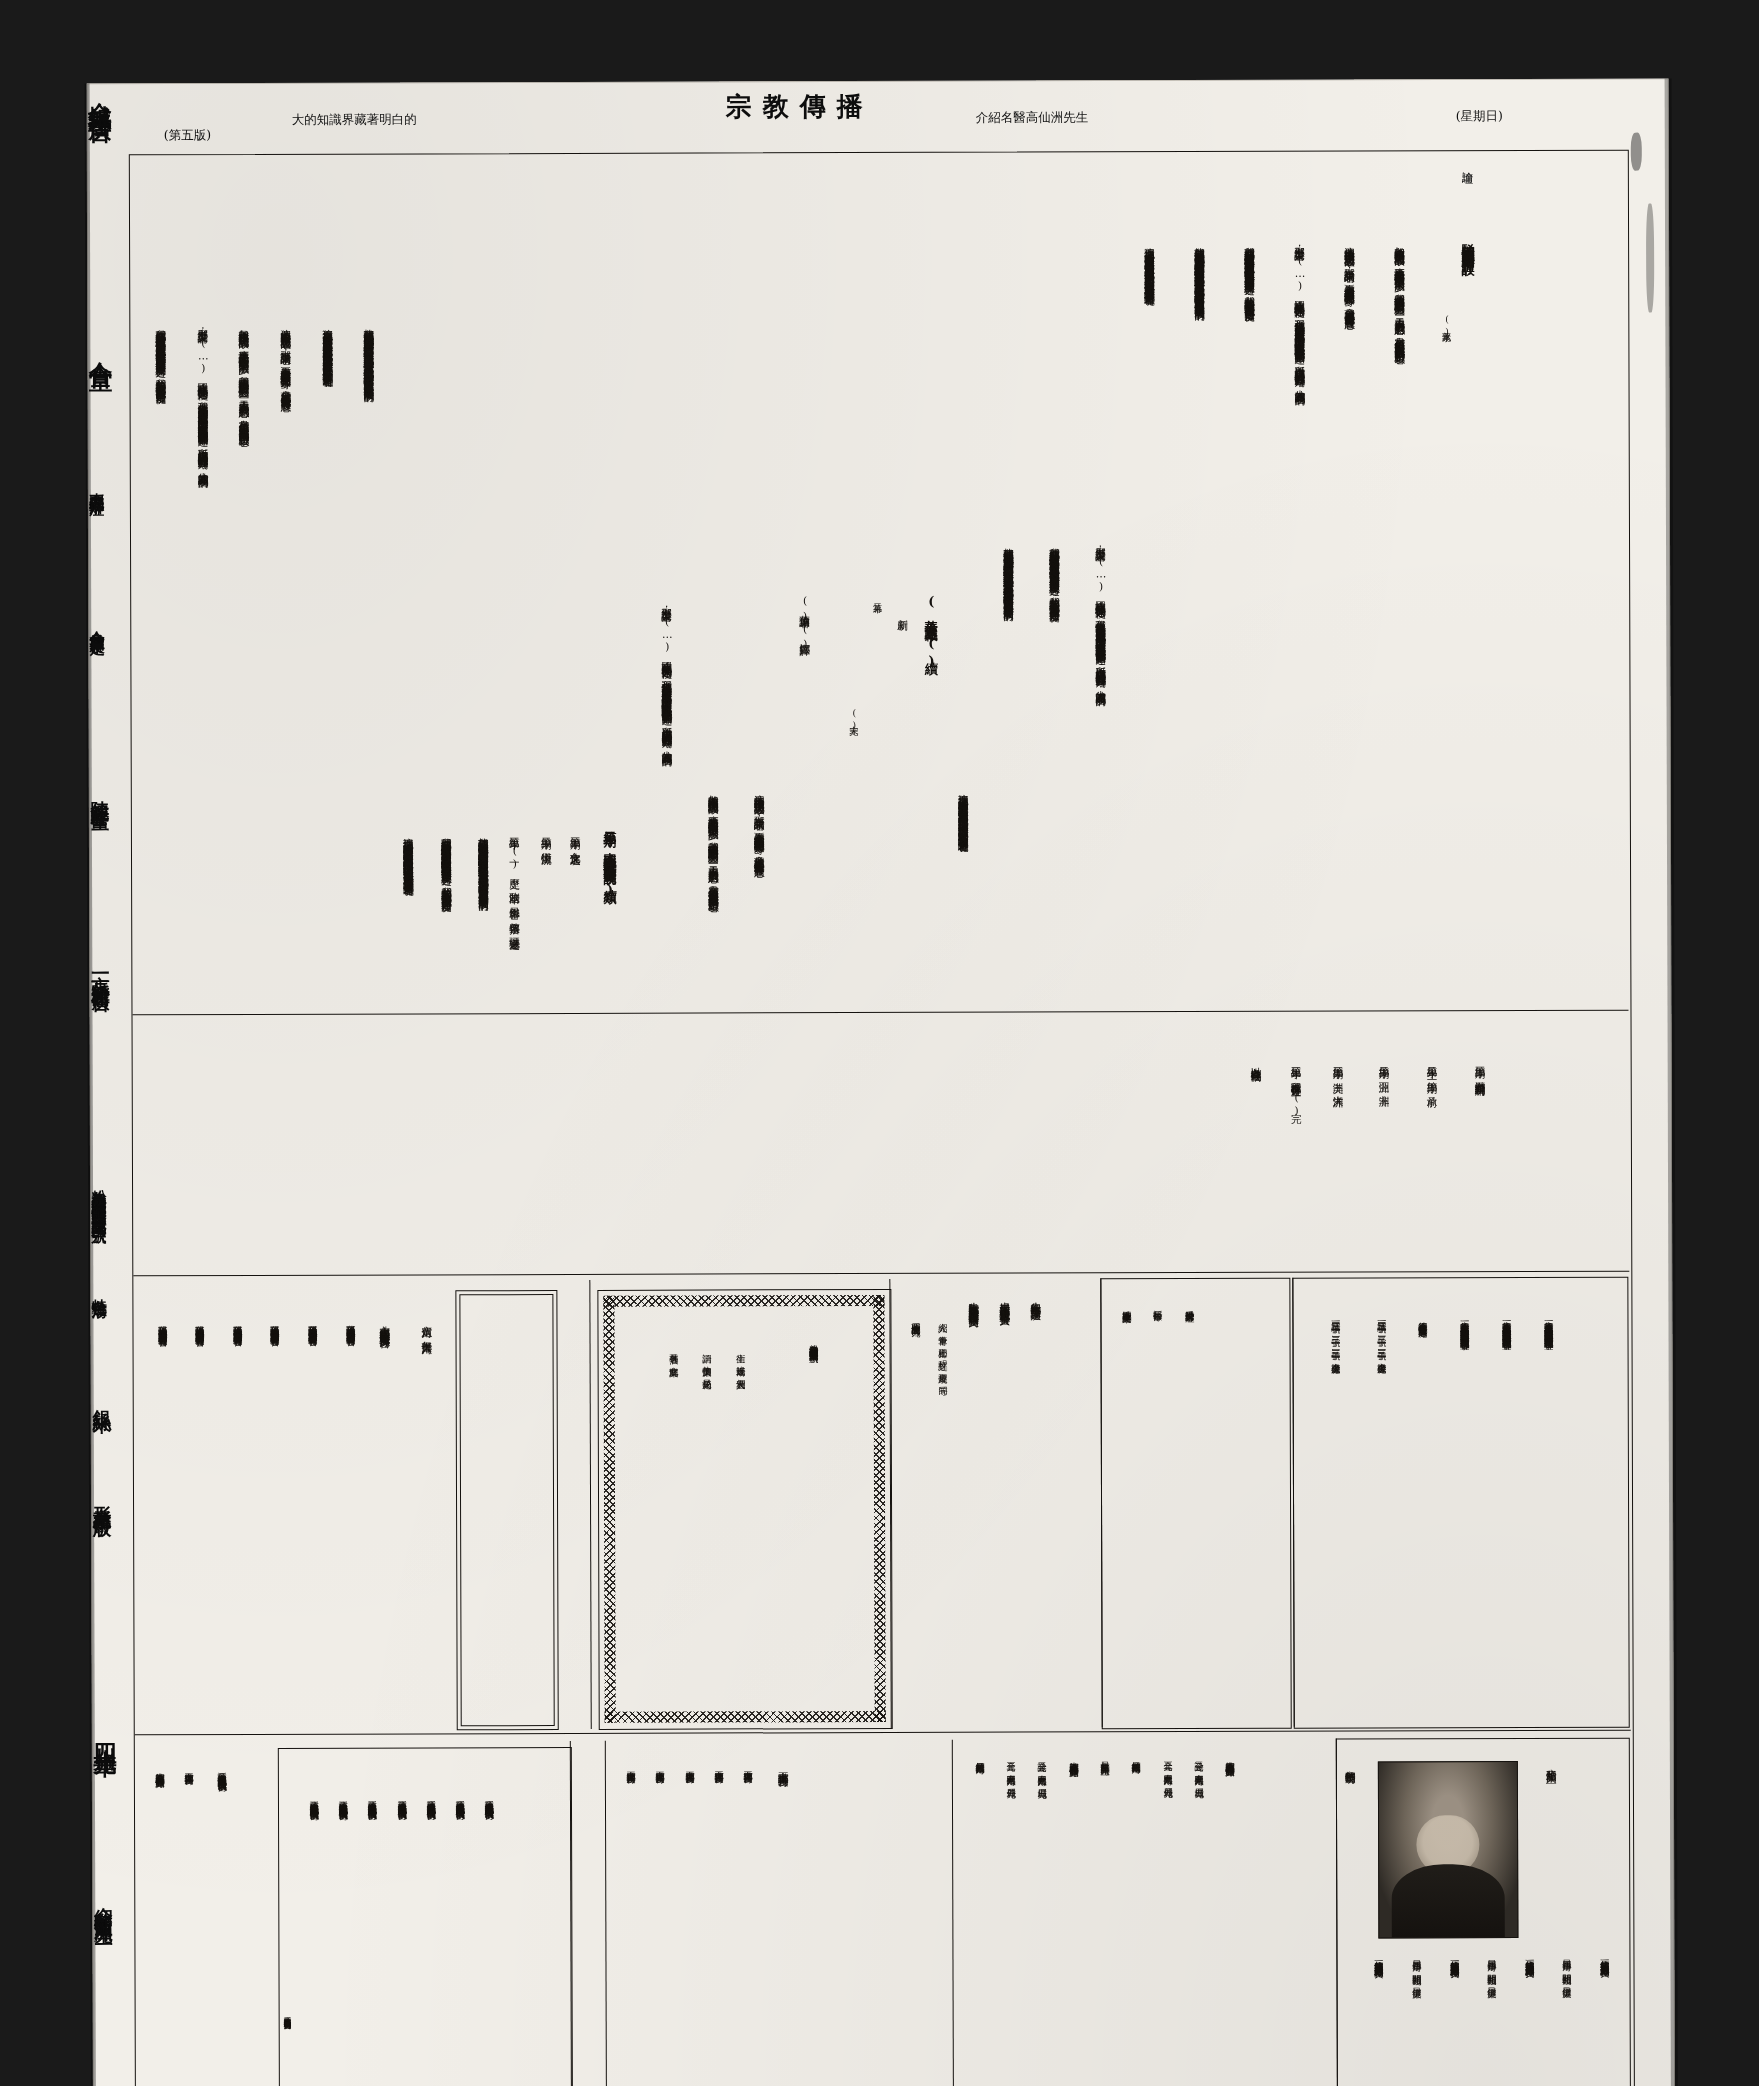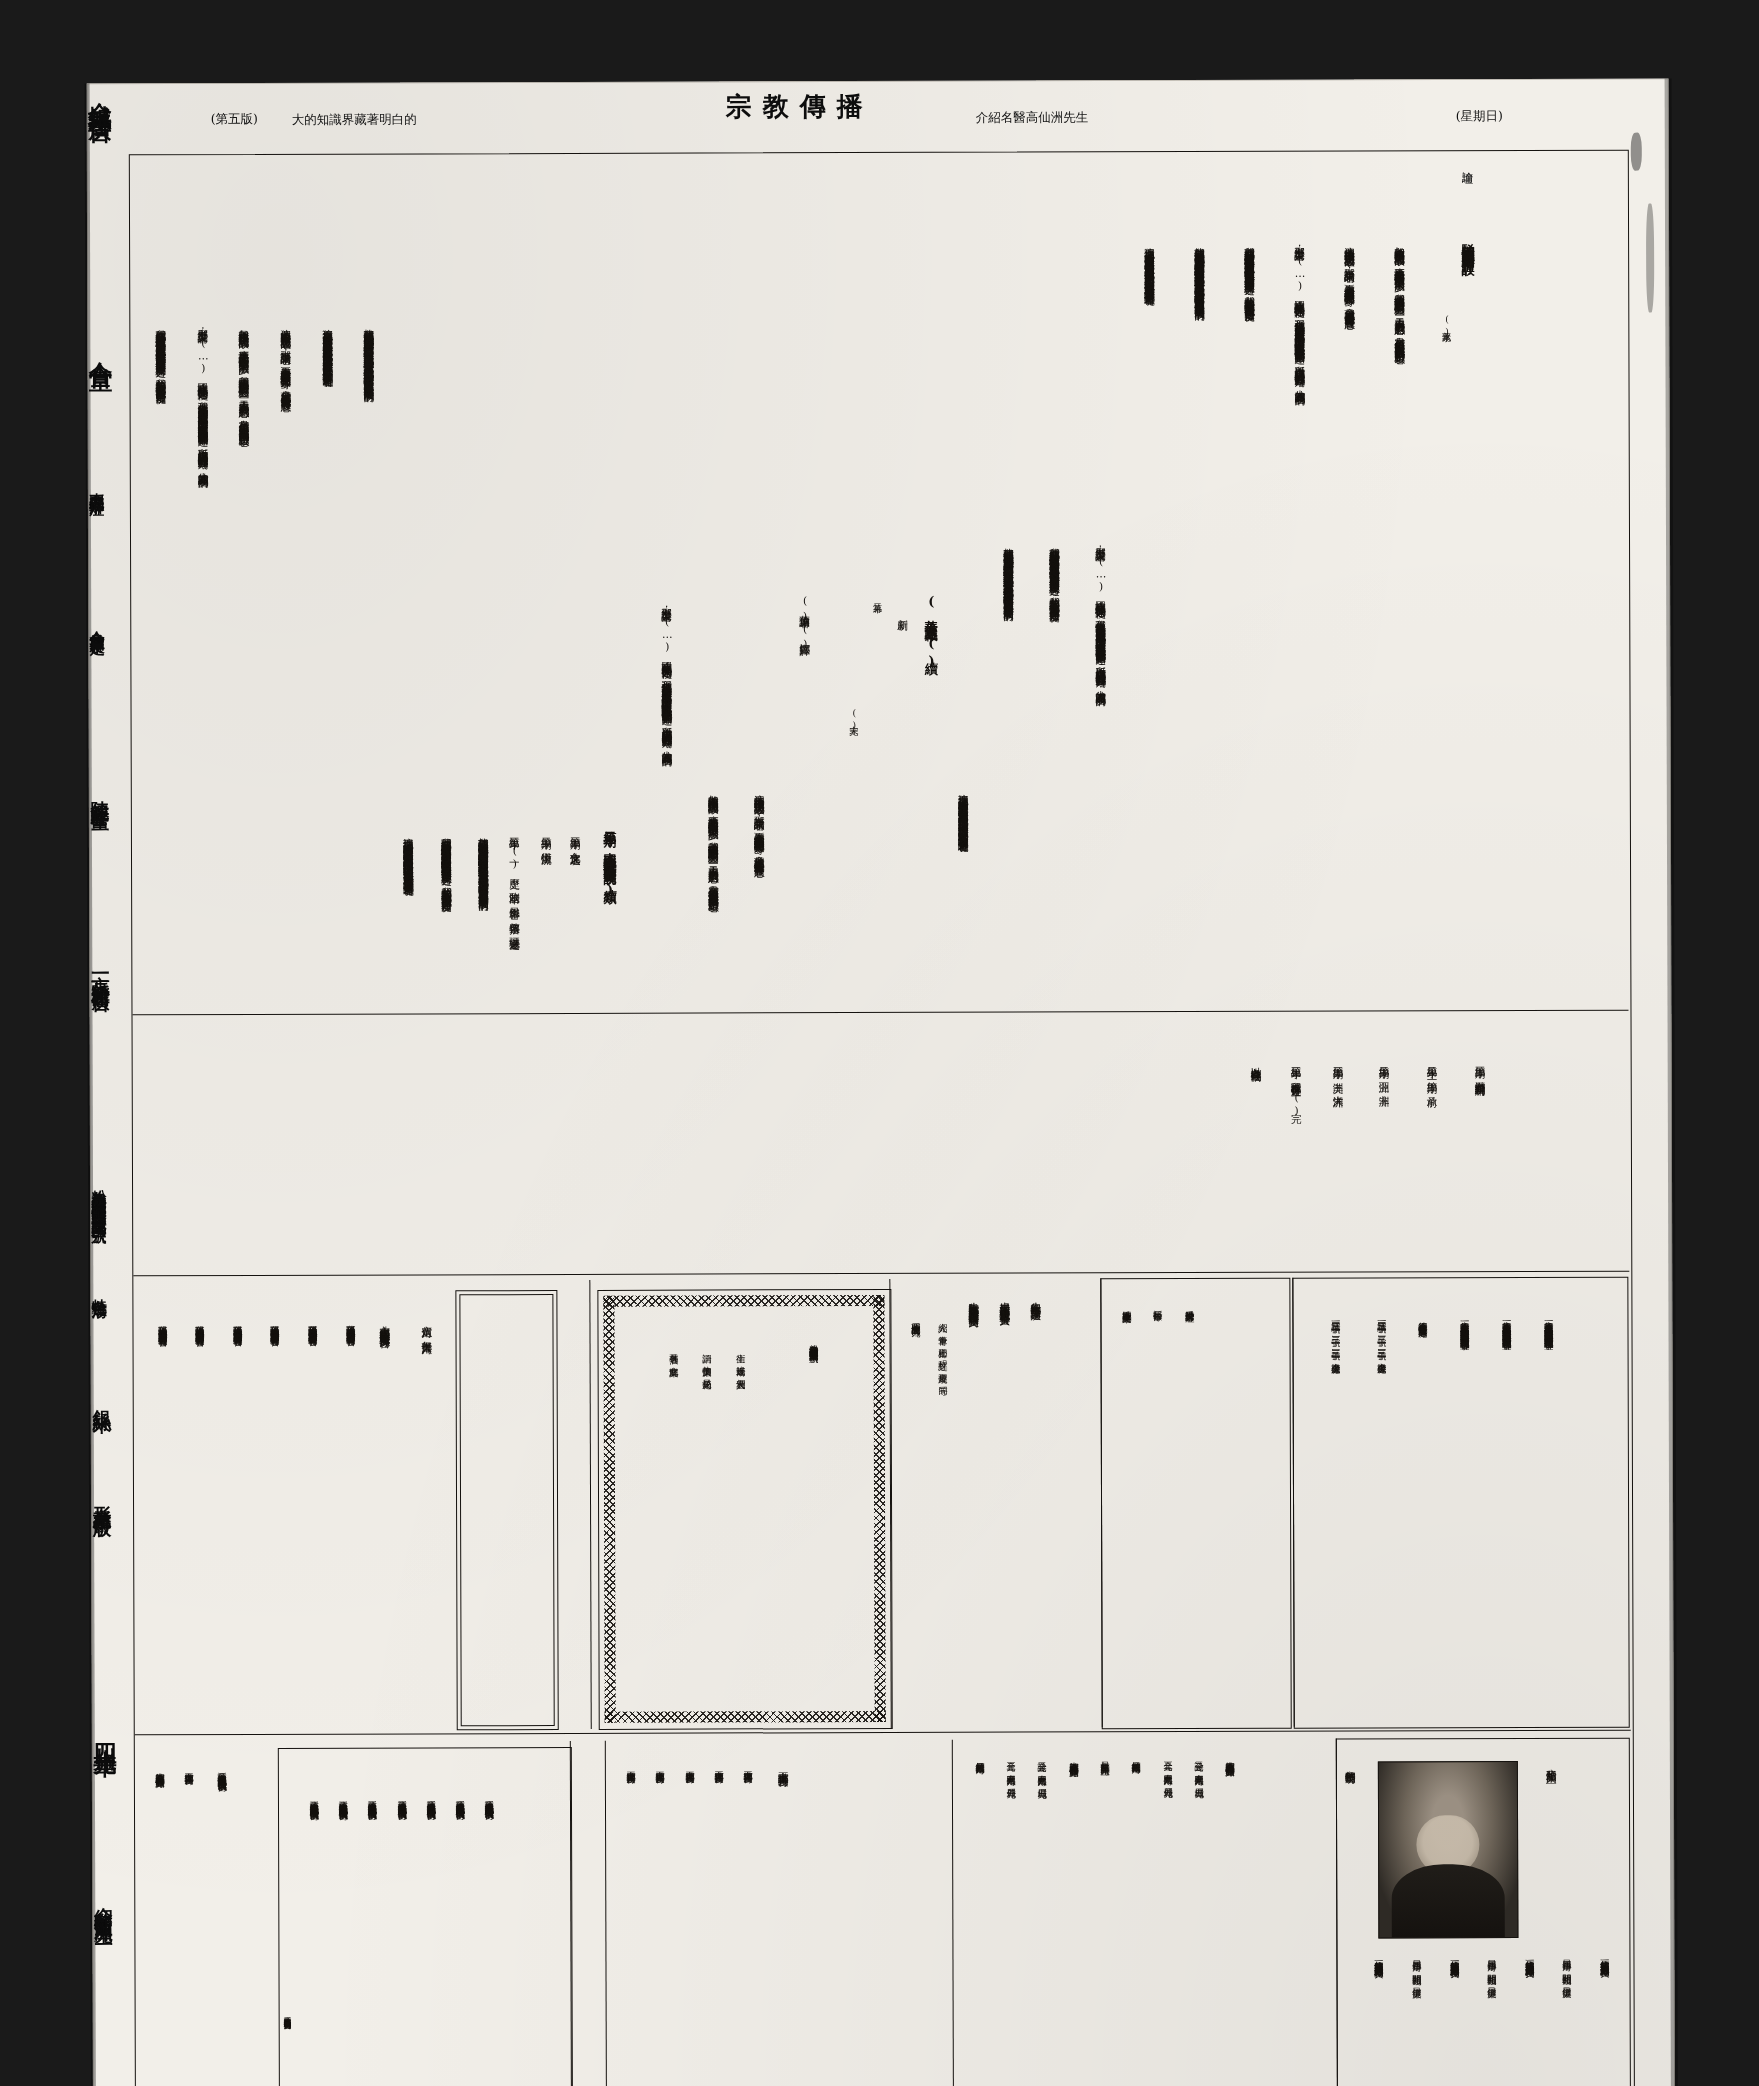--- a/index.html
+++ b/index.html
@@ -129,21 +129,21 @@
 <div id="page">
 
   <div id="sheet">
 
     <div class="edge-noise" style="left:-2.5px;top:0;width:5.8px;height:2183px;opacity:.35;"></div>
     <div class="edge-noise" style="left:1578px;top:0;width:6.7px;height:2183px;opacity:.3;"></div>
     <div class="speck" style="left:1544px;top:54px;width:11px;height:38px;border-radius:40%;"></div>
     <div class="speck" style="left:1559px;top:125px;width:7.5px;height:109px;border-radius:40%;opacity:.3;"></div>
 
     <div id="masthead">
-      <span class="mh-item" style="left:35px;top:2px;margin-left:47px;">(第五版)</span>
+      <span class="mh-item" style="left:35px;top:18px;">(第五版)</span>
       <span class="mh-item" style="left:163px;top:3.3px;">大的知識界藏著明白的</span>
       <span class="mh-item" style="left:847px;top:3.3px;">介紹名醫高仙洲先生</span>
       <span class="mh-item" style="left:1327px;top:3.3px;">(星期日)</span>
     </div>
     <div id="mh-title" style="left:639px;top:7.5px;">宗教傳播</div>
 
     <div id="body-box"></div>
 
     <div class="hr" style="left:43px;top:931px;width:1496px;"></div>
     <div class="hr" style="left:43px;top:1192px;width:1496px;"></div>

